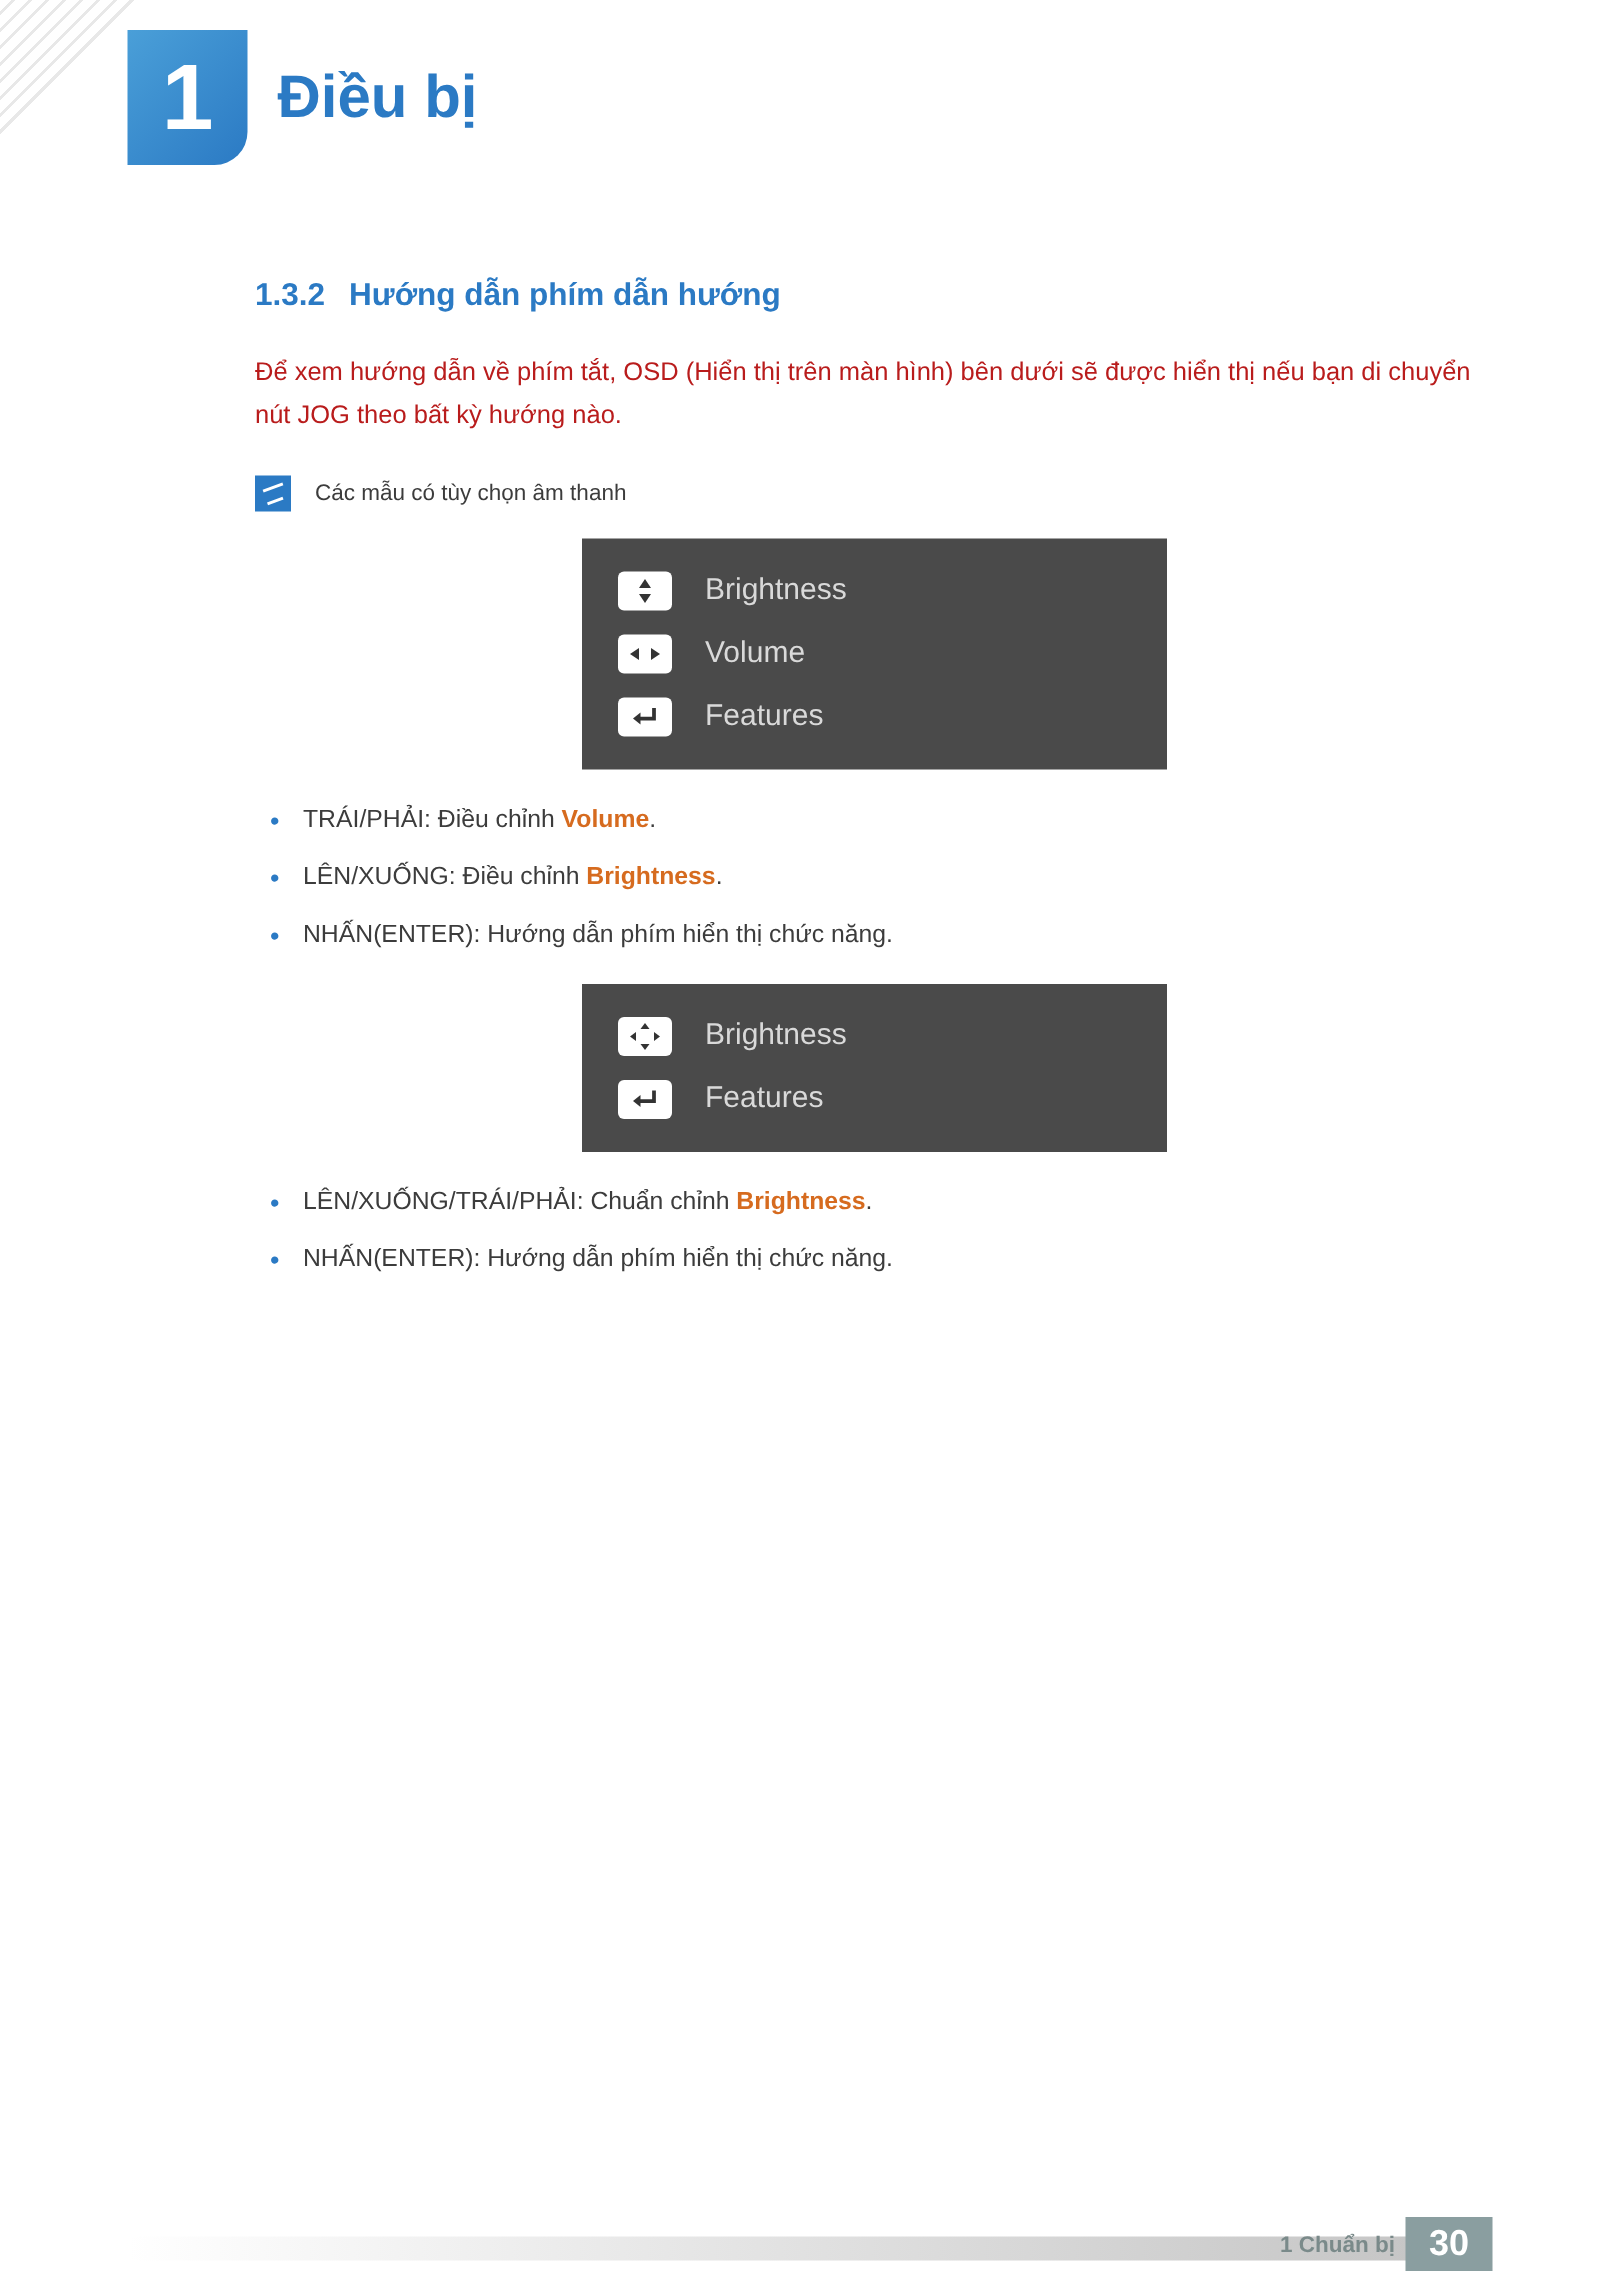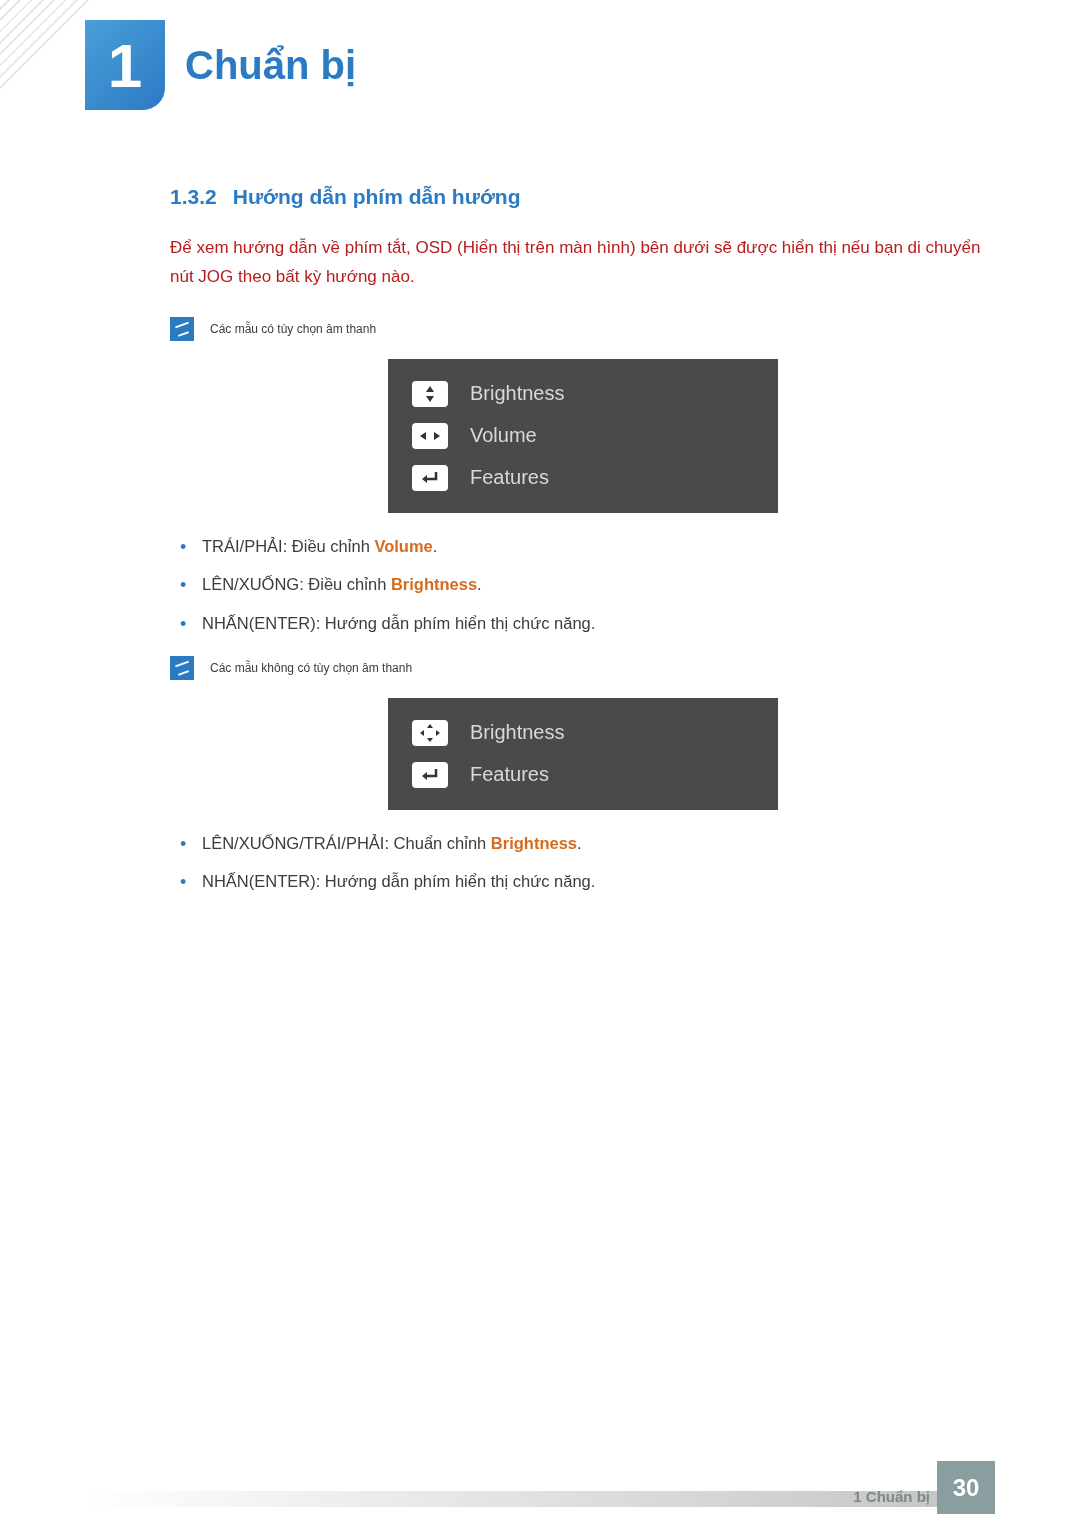--- a/index.html
+++ b/index.html
@@ -101,21 +101,21 @@
       position: absolute;
       width: 11px;
       height: 2px;
       background: white;
       bottom: 6px;
       left: 8px;
       transform: rotate(-20deg);
     }
     .note-text {
       color: #3c3c3c;
-      font-size: 12px;
+      font-size: 15px;
     }
     .osd-panel {
       background: #4a4a4a;
       width: 390px;
       margin: 0 auto 20px auto;
       padding: 14px 24px;
     }
     .osd-row {
       display: flex;
       align-items: center;
@@ -184,38 +184,38 @@
       bottom: 22px;
       color: #7a8a8a;
       font-size: 15px;
       font-weight: bold;
     }
     .page-number-box {
       position: absolute;
       right: 85px;
       bottom: 13px;
       width: 58px;
-      height: 53px;
+      height: 36px;
       background: #8a9ea0;
       color: white;
       font-size: 24px;
       font-weight: bold;
       display: flex;
       align-items: center;
       justify-content: center;
     }
   </style>
 </head>
 <body>
 
 <div class="diagonal-stripes"></div>
 
 <div class="chapter-header">
   <div class="chapter-number-badge">1</div>
-  <div class="chapter-title">Chuẩn bị</div>
+  <div class="chapter-title">Điều bị</div>
 </div>
 
 <div class="content">
 
   <div class="section-heading">
     <span class="section-number">1.3.2</span><span>Hướng dẫn phím dẫn hướng</span>
   </div>
 
   <p class="intro-paragraph">Để xem hướng dẫn về phím tắt, OSD (Hiển thị trên màn hình) bên dưới sẽ được hiển thị nếu bạn di chuyển nút JOG theo bất kỳ hướng nào.</p>
 
@@ -253,24 +253,20 @@
       <div class="osd-label">Features</div>
     </div>
   </div>
 
   <ul class="bullet-list">
     <li><span>TRÁI/PHẢI: Điều chỉnh </span><span class="highlight">Volume</span><span>.</span></li>
     <li><span>LÊN/XUỐNG: Điều chỉnh </span><span class="highlight">Brightness</span><span>.</span></li>
     <li>NHẤN(ENTER): Hướng dẫn phím hiển thị chức năng.</li>
   </ul>
 
-  <div class="note-row">
-    <div class="note-icon"></div>
-    <div class="note-text">Các mẫu không có tùy chọn âm thanh</div>
-  </div>
 
   <div class="osd-panel">
     <div class="osd-row">
       <div class="osd-icon-box">
         <svg viewBox="0 0 24 20">
             <polygon points="12,1 9,5 15,5" fill="#333"></polygon>
             <polygon points="12,19 9,15 15,15" fill="#333"></polygon>
             <polygon points="2,10 6,7 6,13" fill="#333"></polygon>
             <polygon points="22,10 18,7 18,13" fill="#333"></polygon>
           </svg>

